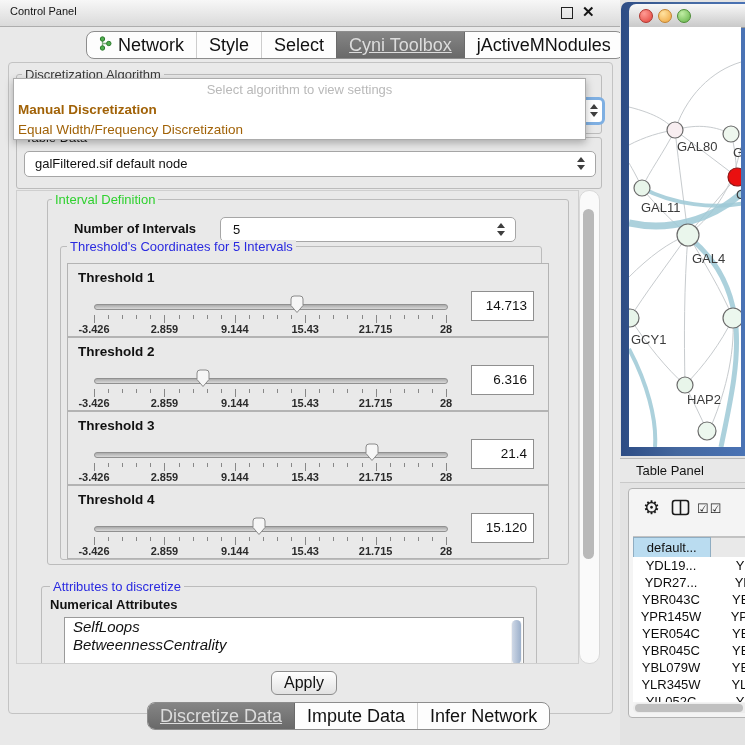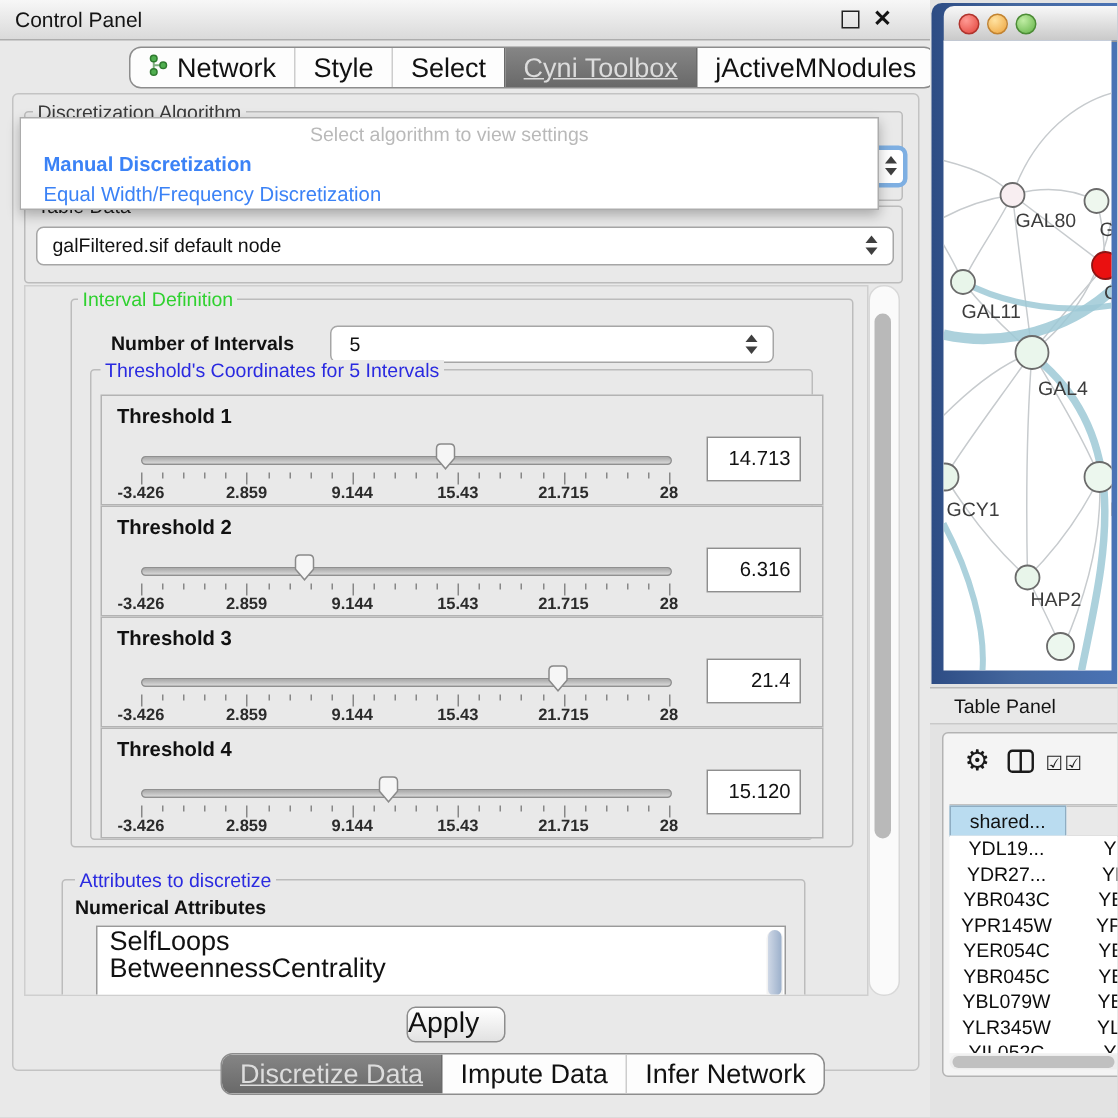--- a/index.html
+++ b/index.html
@@ -4,21 +4,21 @@
 <style>
   html,body{margin:0;padding:0;background:#cfcfcf;}
   #screen{position:relative;width:745px;height:745px;overflow:hidden;
     background:#e9e9e9;font-family:"Liberation Sans",sans-serif;color:#111;
     -webkit-font-smoothing:antialiased;}
   .abs{position:absolute;}
 
   
   .titlebar{left:0;top:0;width:620px;height:26px;
     background:linear-gradient(#f7f7f7,#dadada);border-bottom:1px solid #adadad;}
-  .titlebar .title-text{left:10px;top:5px;font-size:14px;color:#141414;}
+  .titlebar .title-text{left:10px;top:5px;font-size:11px;color:#141414;}
   .float-btn{left:561px;top:7px;width:10px;height:10px;border:1.5px solid #222;background:transparent;}
   .close-btn{left:582px;top:3px;font-size:15px;font-weight:700;color:#141414;}
 
   .seg-tabs{top:31px;height:26px;display:inline-flex;border:1px solid #8d8d8d;border-radius:8px;
     overflow:hidden;background:#fdfdfd;}
   .seg-tabs .tab{display:flex;align-items:center;gap:6px;padding:0 12px;font-size:18px;
     color:#111;line-height:26px;white-space:nowrap;justify-content:space-between;}
   .seg-tabs .tab + .tab{border-left:1px solid #cdcdcd;}
   .seg-tabs .tab.selected{background:linear-gradient(#858585,#696969);color:#dcdcdc;border-left-color:#6a6a6a;text-decoration:underline;}
   .seg-tabs .tab.selected + .tab{border-left-color:#6a6a6a;}
@@ -31,21 +31,21 @@
   .group-legend{position:absolute;font-size:13px;background:#e9e9e9;padding:0 3px;line-height:13px;}
 
   .algo-group{left:16px;top:74px;width:584px;height:58px;}
   .algo-legend{left:22px;top:68px;color:#3a3a3a;z-index:1;}
   .combo-ring{left:569px;top:97px;width:30px;height:22px;border-radius:6px;border:3px solid #7eafe2;background:#fff;z-index:2;}
   .combo-ring .spinner{right:4px;top:4px;}
 
   .algo-popup{left:13px;top:78px;width:571px;height:60px;background:#fff;border:1px solid #acacac;
     box-shadow:0 3px 8px rgba(0,0,0,.28);z-index:5;}
   .popup-hint{height:21px;line-height:22px;text-align:center;color:#b9b9b9;font-size:13px;}
-  .popup-item{height:19px;line-height:19px;font-size:13.5px;padding-left:15px;color:#3b82f6;}
+  .popup-item{height:19px;line-height:19px;font-size:13.5px;padding-left:4px;color:#a16207;}
   .popup-item.bold{font-weight:700;height:20px;line-height:20px;}
 
   .tabledata-group{left:16px;top:137px;width:584px;height:50px;}
   .tabledata-legend{left:22px;top:131px;color:#1c1c1c;z-index:1;}
   .combo{background:#fff;border:1px solid #a6a6a6;border-radius:5px;font-size:13px;}
   .tabledata-combo{left:24px;top:151px;width:560px;height:24px;line-height:24px;padding-left:10px;}
   .spinner{position:absolute;width:8px;}
   .spinner i{display:block;width:0;height:0;border-left:4px solid transparent;border-right:4px solid transparent;}
   .spinner .up{border-bottom:5px solid #3f3f3f;margin-bottom:3px;}
   .spinner .dn{border-top:5px solid #3f3f3f;}
@@ -72,27 +72,27 @@
   .thr-ticks i.minor{height:4px;}
   .thr-ticks i.major{height:8px;}
   .thr-scale-label{position:absolute;top:59px;transform:translateX(-50%);font-size:11px;font-weight:600;color:#2b2b2b;white-space:nowrap;}
   .thr-value{position:absolute;left:403px;top:27px;width:55px;height:28px;background:#fff;border:1px solid #8f8f8f;
     font-size:13.5px;line-height:28px;text-align:right;padding-right:6px;}
 
   .attr-group{left:24px;top:395px;width:494px;height:95px;}
   .attr-legend{left:8px;top:-7px;color:#2a2ae0;}
   .numattr-label{left:8px;top:10px;font-size:13px;font-weight:700;position:absolute;}
   .attr-list{position:absolute;left:22px;top:30px;width:458px;height:62px;background:#fff;border:1px solid #9a9a9a;overflow:hidden;}
-  .attr-item{font-size:18px;line-height:18px;padding-left:8px;white-space:nowrap;}
+  .attr-item{font-size:15px;line-height:18px;padding-left:8px;white-space:nowrap;font-style:italic;}
   .attr-scroll{position:absolute;right:1px;top:2px;width:11px;height:56px;background:#f2f2f2;border-radius:6px;}
   .attr-scroll-thumb{position:absolute;left:1px;top:0;width:9px;height:44px;border-radius:5px;
     background:linear-gradient(90deg,#cfd8e6,#9cb0cb);}
 
   .apply-btn{left:271px;top:671px;width:64px;height:22px;border:1px solid #8d8d8d;border-radius:6px;
-    background:linear-gradient(#ffffff,#e2e2e2);font-size:19px;line-height:22px;}
+    background:linear-gradient(#ffffff,#e2e2e2);font-size:16px;text-align:center;line-height:22px;}
 
   
   .right-bg{left:620px;top:0;width:125px;height:745px;background:#e3e3e3;}
   .net-window{left:621px;top:2px;width:124px;height:454px;border-top-left-radius:7px;
     background:linear-gradient(90deg,#2d4c84 0%,#44679e 45%,#4a73b5 100%);}
   .net-titlebar{left:8px;top:2px;width:116px;height:23px;border-top-left-radius:7px;
     background:linear-gradient(#f8f8f8,#c9c9c9);border-bottom:1px solid #999;}
   .tl{position:absolute;top:5px;width:12px;height:12px;border-radius:50%;}
   .tl.red{left:10px;background:radial-gradient(circle at 35% 30%,#ff9b94,#e2423a);border:1px solid #b0342d;}
   .tl.yellow{left:29px;background:radial-gradient(circle at 35% 30%,#ffe2a0,#eda33c);border:1px solid #c28330;}
@@ -465,21 +465,21 @@
     <div class="abs gear">⚙</div>
     <div class="abs cols-icon">
       <svg width="19" height="17" viewBox="0 0 19 17">
         <rect x="1.5" y="1.5" width="16" height="14" rx="2.5" fill="none" stroke="#1a1a1a" stroke-width="1.6"></rect>
         <line x1="9.5" y1="1.5" x2="9.5" y2="15.5" stroke="#1a1a1a" stroke-width="1.6"></line>
       </svg>
     </div>
     <div class="abs checks">☑☑</div>
 
     <div class="tbl-header">
-      <div class="h1">shared...</div>
+      <div class="h1">default...</div>
       <div class="h2">name</div>
     </div>
     <div class="tbl-rows" id="tbl-rows">
         <div class="tbl-row">
           <div class="c1">YDL19...</div>
           <div class="c2">YDL19...</div>
         </div>
         <div class="tbl-row">
           <div class="c1">YDR27...</div>
           <div class="c2">YDR27...</div>

